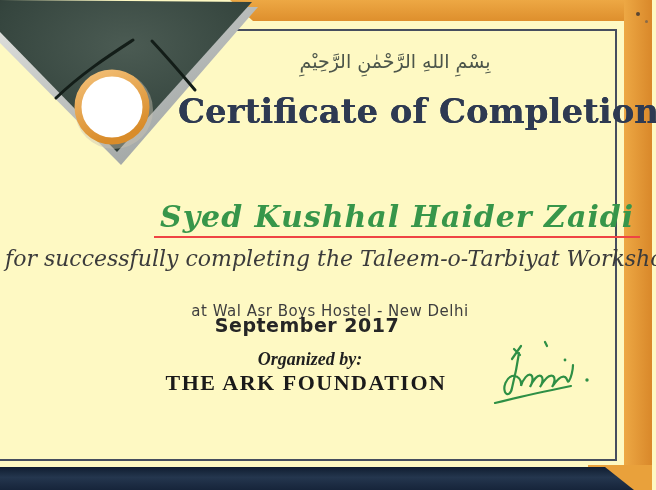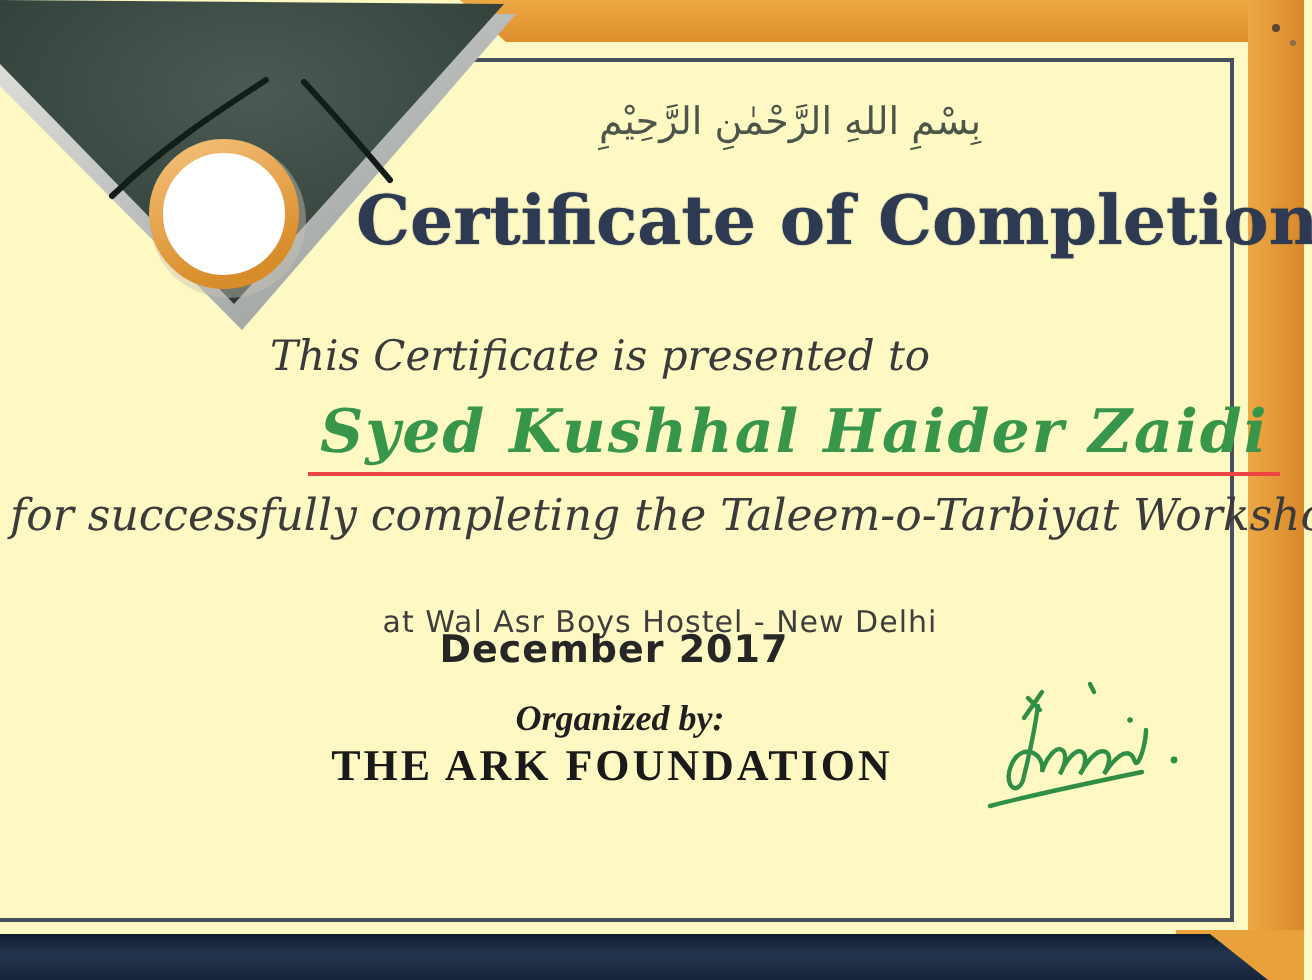--- a/index.html
+++ b/index.html
@@ -80,31 +80,30 @@
     <circle cx="112" cy="107" r="34" fill="#ffffff" stroke="url(#ring)" stroke-width="7"></circle>
   </svg>
 
   <div class="speck1"></div>
   <div class="speck2"></div>
 
   <div class="txt bismillah" dir="rtl">بِسْمِ اللهِ الرَّحْمٰنِ الرَّحِيْمِ</div>
 
   <div class="txt title">Certificate of Completion</div>
 
-  <div class="txt presented">This Certificate is presented to</div>
 
   <div class="txt name">
     <span>Syed Kushhal Haider Zaidi</span>
   </div>
 
   <div class="txt completing">for successfully completing the Taleem-o-Tarbiyat Workshop</div>
 
   <div class="txt venue">at Wal Asr Boys Hostel - New Delhi</div>
 
-  <div class="txt date">December 2017</div>
+  <div class="txt date">September 2017</div>
 
   <div class="txt organized">Organized by:</div>
 
   <div class="txt orgname">THE ARK FOUNDATION</div>
 
   <svg class="signature" width="130" height="95" viewBox="0 0 130 95">
     <g stroke="#2E8F45" stroke-width="2.2" fill="none" stroke-linecap="round">
       <path d="M34,27 L40,33 M41,24 L32,37"></path>
       <path d="M39,31 C37,45 34,58 32,66 C31,72 27,74 25,70 C23,65 26,56 32,54
                C38,53 42,58 41,64 C43,57 48,51 51,53 C54,55 52,62 50,65

